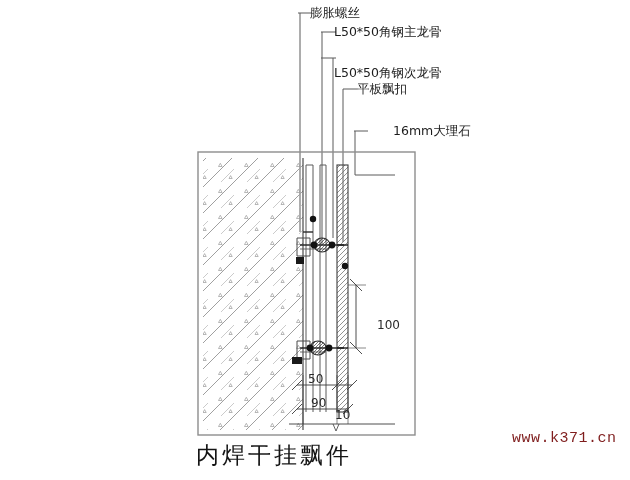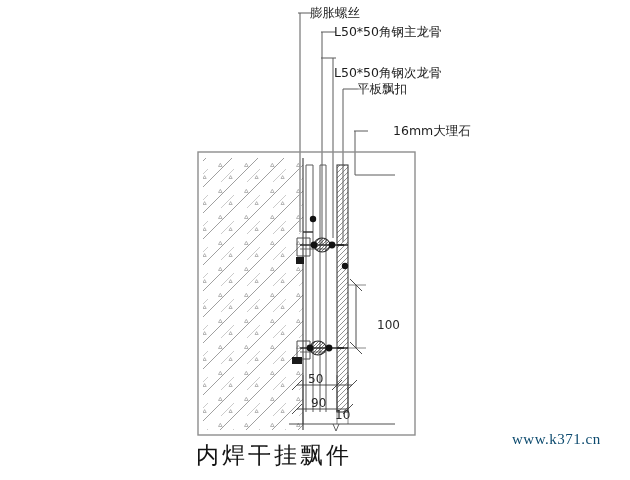--- a/index.html
+++ b/index.html
@@ -63,23 +63,23 @@
   #watermark-cn {
     font-family: "DejaVu Sans", "Liberation Sans", sans-serif;
     font-size: 16px;
     font-weight: bold;
     color: #1a5fd0;
     letter-spacing: 1px;
     line-height: 1.25;
     white-space: nowrap;
   }
   #watermark-url {
-    font-family: Liberation Serif, serif;
+    font-family: Liberation Mono, monospace;
     font-size: 15px;
-    color: #0c4a6e;
+    color: #7f1d1d;
     letter-spacing: 0.5px;
     line-height: 1.25;
     white-space: nowrap;
   }
 </style>
 </head>
 <body>
 
 <div id="stage">
 

